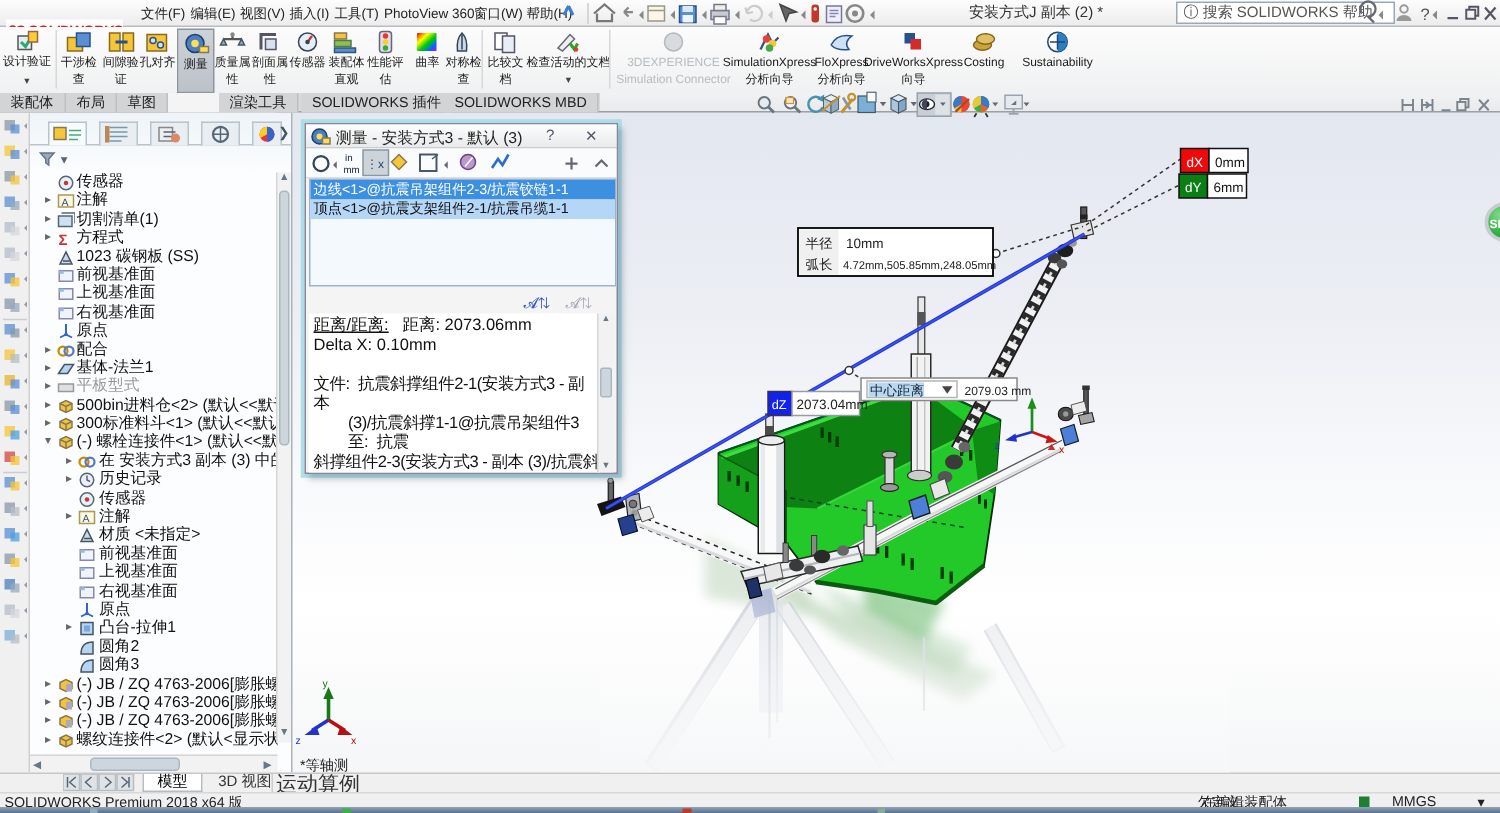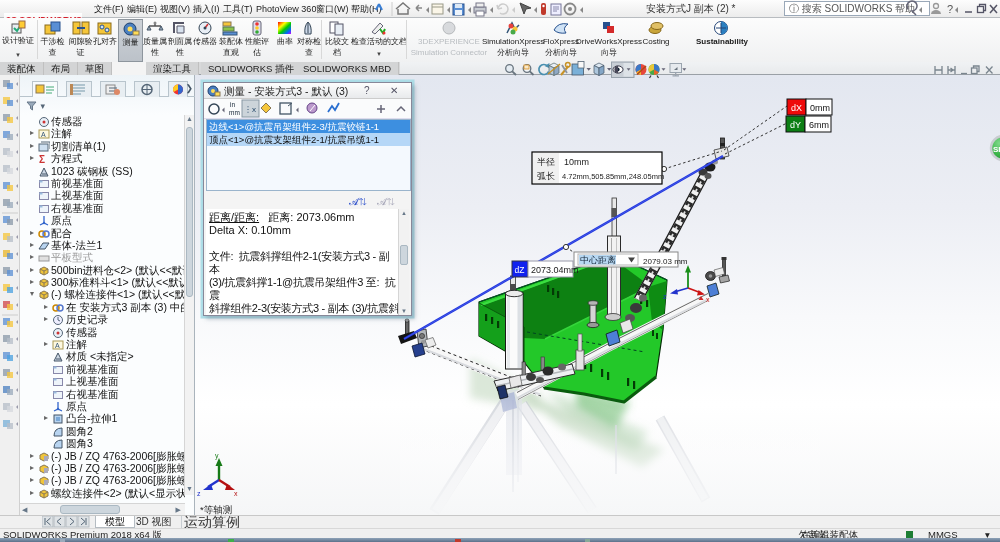--- a/index.html
+++ b/index.html
@@ -265,21 +265,21 @@
       <div>DriveWorksXpress</div>
         <div>向导</div>
     </div>
     <div class="rbtn" style="left:641px;width:30px;">
       <svg width="18" height="16">
           <ellipse cx="8" cy="10" rx="6" ry="3.5" fill="#c9a53a" stroke="#86671a"></ellipse>
           <ellipse cx="10" cy="6" rx="6" ry="3.5" fill="#e0c066" stroke="#86671a"></ellipse>
         </svg>
       <div>Costing</div>
     </div>
-    <div class="rbtn" style="left:696px;width:50px;font-weight:bold;">
+    <div class="rbtn" style="left:680px;width:50px;">
       <svg width="18" height="16">
           <circle cx="9" cy="8" r="6.5" fill="#fff" stroke="#247"></circle>
           <path d="M9 1.5 A6.5 6.5 0 0 1 9 14.5 Z" fill="#2a7fc0"></path>
           <path d="M9 3 L9 13 M4 8 L14 8" stroke="#247"></path>
         </svg>
       <div>Sustainability</div>
     </div>
   </div>
 
   <div id="tabrow">
@@ -971,21 +971,21 @@
     </div>
     <svg width="50" height="12" style="position:absolute;right:14px;top:112px;">
         <text x="2" y="10" font-size="10" fill="#35c" font-family="Liberation Sans">𝓐⇅</text>
         <text x="30" y="10" font-size="10" fill="#aab" font-family="Liberation Sans">𝓐⇅</text>
       </svg>
     <div style="position:absolute;left:2px;top:126px;width:194px;height:106px;background:#fff;font-size:11px;color:#111;line-height:13px;padding:2px 0 0 3px;overflow:hidden;">
       <div><span style="text-decoration:underline;">距离/距离:</span>&nbsp;&nbsp;&nbsp;距离: 2073.06mm</div>
       <div>Delta X: 0.10mm</div>
       <div>&nbsp;</div>
       <div style="letter-spacing:-0.3px;">文件:&nbsp; 抗震斜撑组件2-1(安装方式3 - 副本</div>
-      <div style="letter-spacing:-0.3px;">(3)/抗震斜撑1-1@抗震吊架组件3 至:&nbsp; 抗震</div>
+      <div style="letter-spacing:-0.3px;margin-left:23px;">(3)/抗震斜撑1-1@抗震吊架组件3 至:&nbsp; 抗震</div>
       <div style="letter-spacing:-0.3px;">斜撑组件2-3(安装方式3 - 副本 (3)/抗震斜撑</div>
 
     </div>
     <div style="position:absolute;right:2px;top:126px;width:11px;height:106px;background:#f2f2f2;border-left:1px solid #d5d5d5;">
       <div style="position:absolute;top:1px;left:0;width:10px;font-size:6px;color:#678;text-align:center;">▲</div>
       <div style="position:absolute;top:36px;left:1px;width:8px;height:20px;background:#cdd6dd;border:1px solid #aab8c2;border-radius:2px;"></div>
       <div style="position:absolute;bottom:1px;left:0;width:10px;font-size:6px;color:#678;text-align:center;">▼</div>
     </div>
   </div>
 
@@ -994,21 +994,21 @@
       <rect x="0" y="0" width="11" height="11" fill="#dfe3e6" stroke="#b5bcc2"></rect>
         <path d="M3 2 v7 M8.5 2 L4.5 5.5 L8.5 9" stroke="#567" fill="none"></path>
       <rect x="12" y="0" width="11" height="11" fill="#dfe3e6" stroke="#b5bcc2"></rect>
         <path d="M19 2 L15 5.5 L19 9" stroke="#567" fill="none"></path>
       <rect x="24" y="0" width="11" height="11" fill="#dfe3e6" stroke="#b5bcc2"></rect>
         <path d="M28 2 L32 5.5 L28 9" stroke="#567" fill="none"></path>
       <rect x="36" y="0" width="11" height="11" fill="#dfe3e6" stroke="#b5bcc2"></rect>
         <path d="M39 2 L43 5.5 L39 9 M44 2 v7" stroke="#567" fill="none"></path>
     </svg>
     <span style="position:absolute;left:95px;top:0;width:40px;height:12px;background:#fff;border:1px solid #b5bcc2;border-top:none;font-size:10px;text-align:center;line-height:12px;">模型</span>
-    <span style="position:absolute;left:136px;top:0;width:46px;height:12px;font-size:10px;text-align:left;line-height:12px;color:#333;border-right:1px solid #c8cdd2;">3D 视图</span>
+    <span style="position:absolute;left:136px;top:0;width:46px;height:12px;font-size:10px;text-align:right;line-height:12px;color:#333;border-right:1px solid #c8cdd2;">3D 视图</span>
     <span style="position:absolute;left:183px;top:0;width:58px;height:12px;font-size:14px;text-align:center;line-height:12px;color:#333;">运动算例1</span>
   </div>
   <div id="statusbar">
     <span style="position:absolute;left:3px;top:0;">SOLIDWORKS Premium 2018 x64 版</span>
     <span style="position:absolute;left:798px;top:0;">欠定义</span>
     <span style="position:absolute;left:801px;top:0;">在编辑装配体</span>
     <svg width="10" height="9" style="position:absolute;left:905px;top:1px;">
         <rect x="1" y="1" width="7" height="7" fill="#1e7e34"></rect>
       </svg>
       <span style="position:absolute;left:928px;top:0;">MMGS</span>

